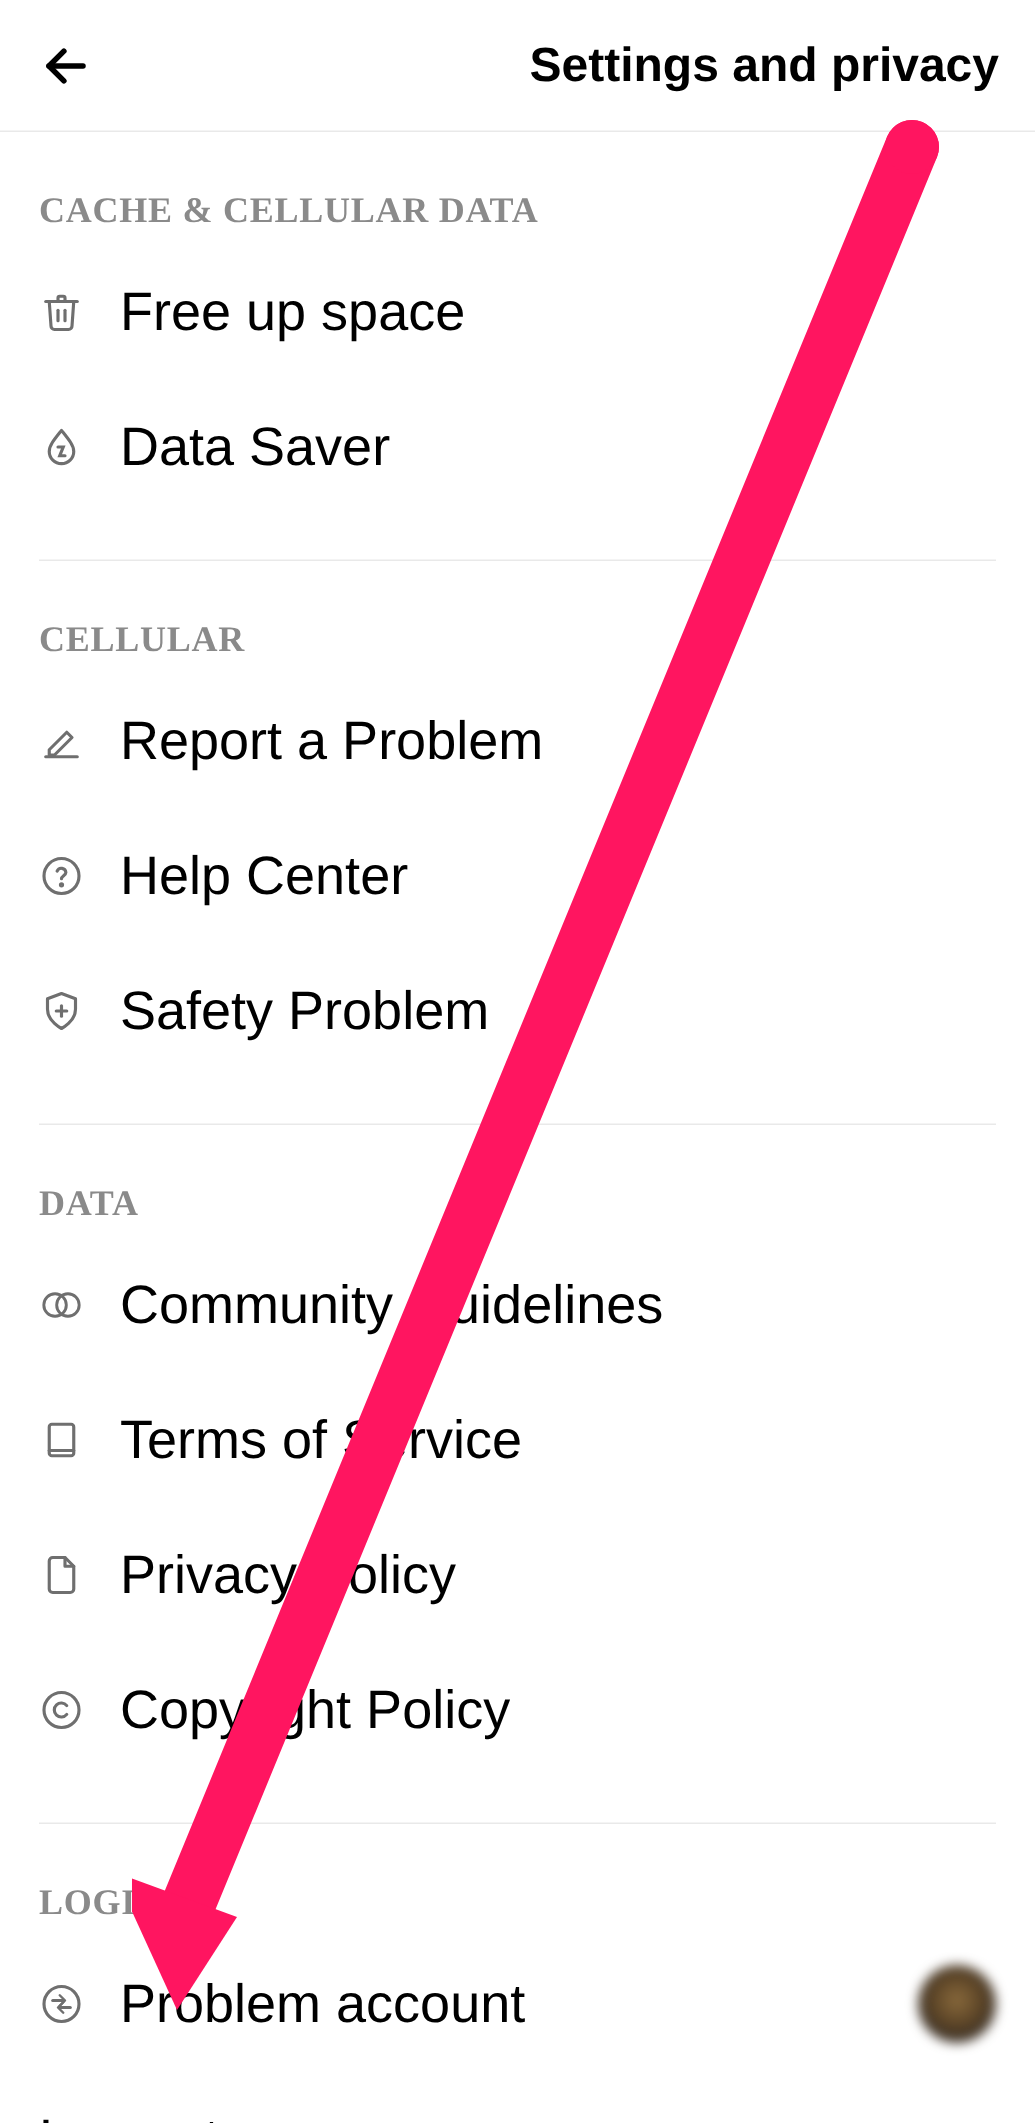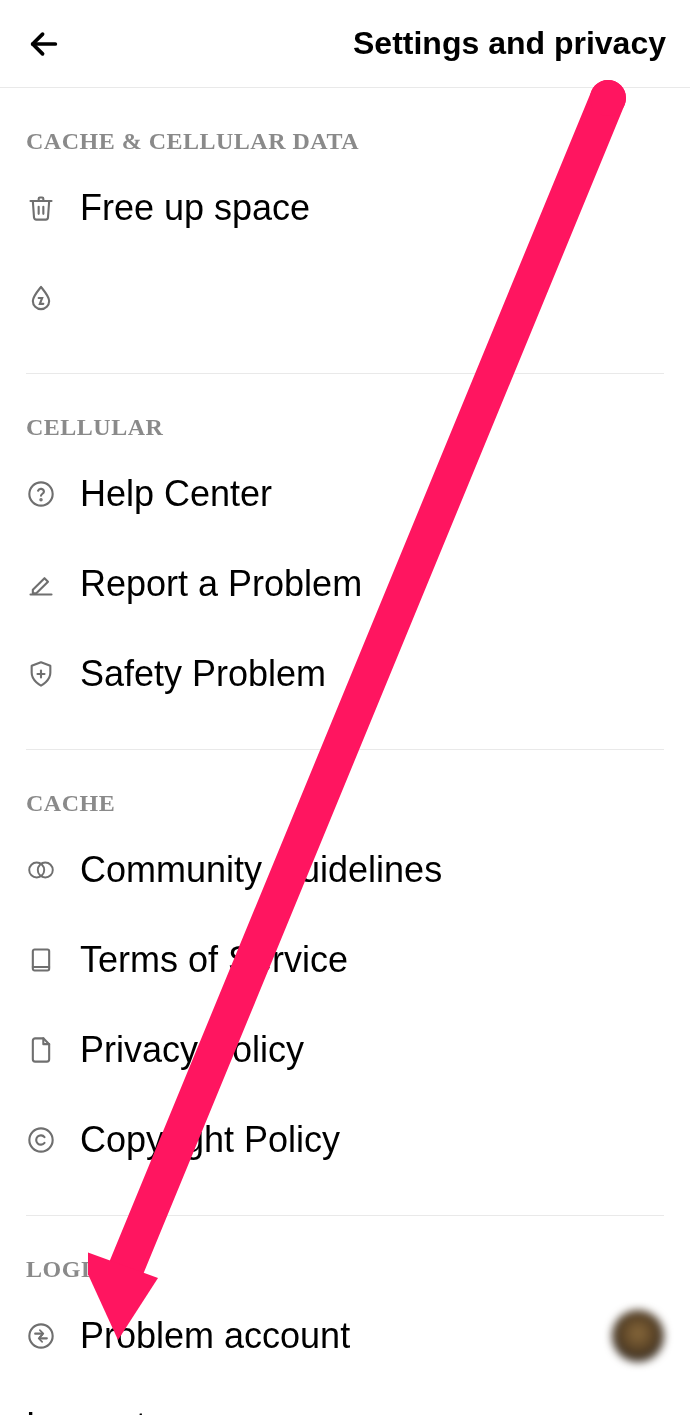--- a/index.html
+++ b/index.html
@@ -128,68 +128,69 @@
         <span class="label">Free up space</span>
       </div>
 
       <div class="item">
         <span class="icon">
           <svg width="28" height="28" viewBox="0 0 24 24" fill="none" stroke="#6f6f6f" stroke-width="1.8" stroke-linecap="round" stroke-linejoin="round">
             <path d="M12 2.5c4 5 7 8.5 7 12a7 7 0 0 1-14 0c0-3.5 3-7 7-12z"></path>
             <polyline points="10 12 13 12 11 17 14 17" stroke-linejoin="miter"></polyline>
           </svg>
         </span>
+        <span class="label">Data Saver</span>
       </div>
 
     </div>
   </div>
   <div class="divider"></div>
 
   <div class="section">
     <div class="section-header">CELLULAR</div>
     <div class="list">
+
+      <div class="item">
+        <span class="icon">
+          <svg width="28" height="28" viewBox="0 0 24 24" fill="none" stroke="#6f6f6f" stroke-width="1.8" stroke-linecap="round" stroke-linejoin="round">
+            <path d="M3 21h18"></path>
+            <path d="M5 17l10-10 3 3-10 10H5v-3z"></path>
+          </svg>
+        </span>
+        <span class="label">Report a Problem</span>
+      </div>
 
       <div class="item">
         <span class="icon">
           <svg width="28" height="28" viewBox="0 0 24 24" fill="none" stroke="#6f6f6f" stroke-width="1.8" stroke-linecap="round" stroke-linejoin="round">
             <circle cx="12" cy="12" r="10"></circle>
             <path d="M9.5 9.2a2.6 2.6 0 0 1 5 .8c0 1.6-2.5 2-2.5 3.5"></path>
             <circle cx="12" cy="17" r="0.6" fill="#6f6f6f"></circle>
           </svg>
         </span>
         <span class="label">Help Center</span>
       </div>
 
       <div class="item">
         <span class="icon">
           <svg width="28" height="28" viewBox="0 0 24 24" fill="none" stroke="#6f6f6f" stroke-width="1.8" stroke-linecap="round" stroke-linejoin="round">
-            <path d="M3 21h18"></path>
-            <path d="M5 17l10-10 3 3-10 10H5v-3z"></path>
-          </svg>
-        </span>
-        <span class="label">Report a Problem</span>
-      </div>
-
-      <div class="item">
-        <span class="icon">
-          <svg width="28" height="28" viewBox="0 0 24 24" fill="none" stroke="#6f6f6f" stroke-width="1.8" stroke-linecap="round" stroke-linejoin="round">
             <path d="M12 22s8-4 8-11V5l-8-3-8 3v6c0 7 8 11 8 11z"></path>
             <line x1="12" y1="9" x2="12" y2="15"></line>
             <line x1="9" y1="12" x2="15" y2="12"></line>
           </svg>
         </span>
         <span class="label">Safety Problem</span>
       </div>
 
     </div>
   </div>
   <div class="divider"></div>
 
   <div class="section">
-    <div class="section-header">CACHE</div>
+    <div class="section-header">DATA</div>
     <div class="list">
 
       <div class="item">
         <span class="icon">
           <svg width="30" height="28" viewBox="0 0 28 24" fill="none" stroke="#6f6f6f" stroke-width="1.8" stroke-linecap="round" stroke-linejoin="round">
             <circle cx="10" cy="12" r="7"></circle>
             <circle cx="18" cy="12" r="7"></circle>
           </svg>
         </span>
         <span class="label">Community Guidelines</span>

